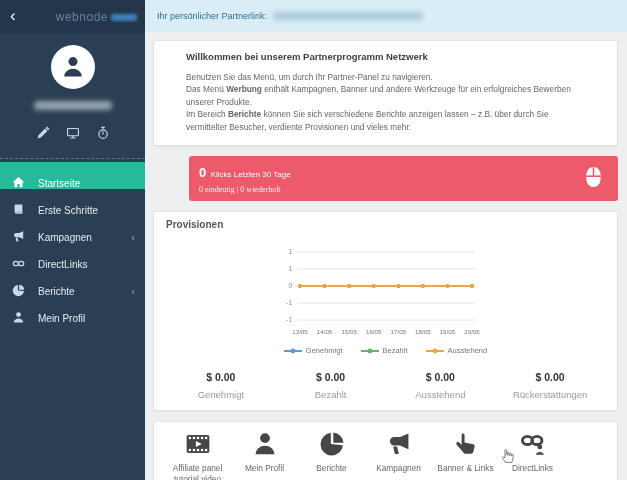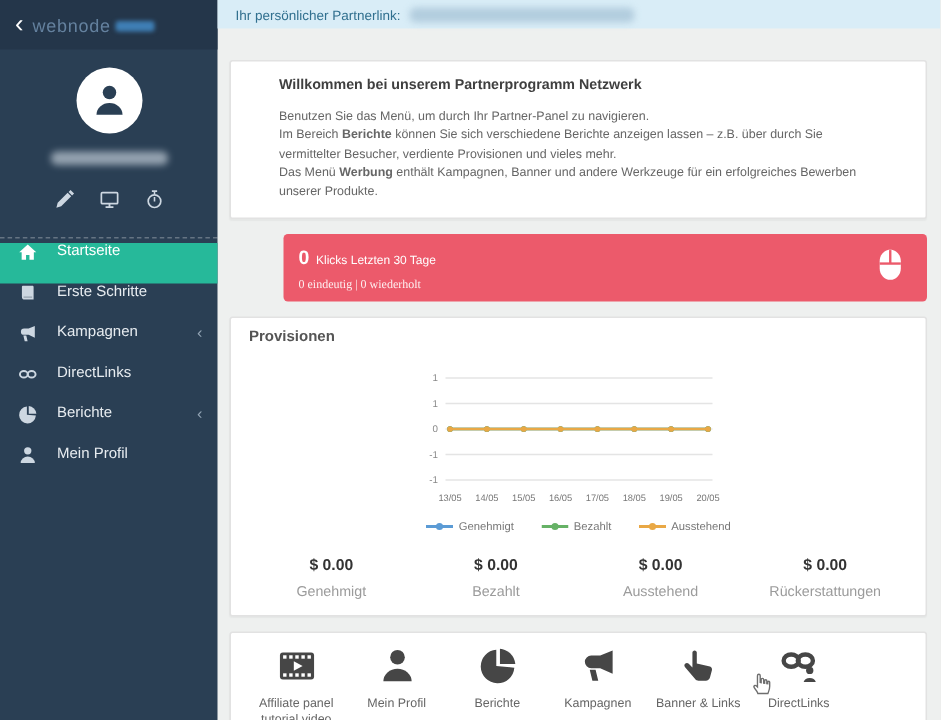--- a/index.html
+++ b/index.html
@@ -4,38 +4,38 @@
 <style>
   * { margin:0; padding:0; box-sizing:border-box; }
   html,body { width:627px; height:480px; }
   body { font-family:"Liberation Sans", sans-serif; background:#e9ebea; }
   .app { position:relative; width:627px; height:480px; overflow:hidden; background:#eef0ef; }
 
   
   .sidebar { position:absolute; left:0; top:0; width:145px; height:480px; background:#2a3f54; }
   .sb-header { height:33px; background:#24364a; display:flex; align-items:center; padding:0 8px; }
   .back-btn { color:#fff; font-size:17px; line-height:1; cursor:pointer; padding:0 6px 2px 2px; }
-  .logo { flex:1; text-align:left; color:#64819e; font-size:12px; letter-spacing:.5px; }
+  .logo { flex:1; text-align:right; color:#64819e; font-size:12px; letter-spacing:.5px; }
   .logo-badge { display:inline-block; width:26px; height:7px; background:#3f7fb5; border-radius:2px; filter:blur(1.5px); margin-left:3px; vertical-align:middle; }
   .profile { text-align:center; padding:12px 0 6px; }
   .avatar { width:44px; height:44px; border-radius:50%; background:#fff; margin:0 auto; display:flex; align-items:center; justify-content:center; color:#2a3f54; }
   .avatar svg { width:24px; height:24px; }
   .name-blur { width:78px; height:9px; margin:12px auto 0; border-radius:4px; background:#b8c4cf; filter:blur(2.5px); opacity:.75; }
   .tool-row { display:flex; justify-content:center; gap:16px; margin-top:16px; color:#cdd7e1; }
   .tool-row .tbtn { width:14px; height:14px; cursor:pointer; }
   .dash-sep { border-top:1px dashed rgba(255,255,255,.28); margin-top:12px; }
   .menu { margin-top:3px; }
-  .menu-item { display:flex; align-items:flex-start; height:27px; padding:0 10px 0 12px; color:#e7ecf0; font-size:10px; cursor:pointer; }
+  .menu-item { display:flex; align-items:flex-end; height:27px; padding:0 10px 0 12px; color:#e7ecf0; font-size:10px; cursor:pointer; }
   .menu-item .mi-icon { width:13px; height:13px; margin-right:13px; flex:0 0 13px; color:#cdd7e1; }
   .menu-item.active { background:#26b99a; color:#fff; }
   .menu-item.active .mi-icon { color:#fff; }
   .menu-item .chev { margin-left:auto; color:#93a5b5; font-size:11px; }
 
   
-  .topbar { position:absolute; left:145px; top:0; width:482px; height:19px; background:#d9edf7; display:flex; align-items:center; padding:0 12px; }
+  .topbar { position:absolute; left:145px; top:0; width:482px; height:32px; background:#d9edf7; display:flex; align-items:center; padding:0 12px; }
   .topbar-label { color:#31708f; font-size:9px; }
   .link-blur { width:150px; height:10px; margin-left:6px; border-radius:4px; background:#a9c5d8; filter:blur(2.5px); opacity:.8; cursor:pointer; }
 
   
   .main { position:absolute; left:145px; top:33px; width:482px; bottom:0; padding:7px 9px 0 8px; }
   .card { background:#fff; border:1px solid #e2e2e2; border-radius:2px; box-shadow:0 1px 1px rgba(0,0,0,.04); }
   .welcome { padding:10px 32px 12px; margin-bottom:10px; }
   .welcome-title { font-size:9.5px; font-weight:bold; color:#3f3f3f; margin-bottom:9px; }
   .welcome p { font-size:8.3px; color:#666; line-height:1.5; }
 
@@ -230,22 +230,22 @@
   <div class="topbar">
     <span class="topbar-label">Ihr persönlicher Partnerlink:</span>
     <span class="link-blur"></span>
   </div>
 
   <div class="main">
 
     <div class="card welcome">
       <div class="welcome-title">Willkommen bei unserem Partnerprogramm Netzwerk</div>
       <p>Benutzen Sie das Menü, um durch Ihr Partner-Panel zu navigieren.</p>
+      <p id="welcome-line2"><span>Das Menü </span><span style="font-weight: bold;">Werbung</span><span> enthält Kampagnen, Banner und andere Werkzeuge für ein erfolgreiches Bewerben unserer Produkte.</span></p>
       <p id="welcome-line3"><span>Im Bereich </span><span style="font-weight: bold;">Berichte</span><span> können Sie sich verschiedene Berichte anzeigen lassen – z.B. über durch Sie vermittelter Besucher, verdiente Provisionen und vieles mehr.</span></p>
-      <p id="welcome-line2"><span>Das Menü </span><span style="font-weight: bold;">Werbung</span><span> enthält Kampagnen, Banner und andere Werkzeuge für ein erfolgreiches Bewerben unserer Produkte.</span></p>
     </div>
 
     <div class="stats-row" id="stats-row">
         <div class="stat-card" style="background: rgb(236, 90, 107);">
           <div class="stat-line1"><span class="stat-value">0</span> <span class="stat-label">Klicks Letzten 30 Tage</span></div>
           <div class="stat-sub">0 eindeutig | 0 wiederholt</div>
           <span class="stat-icon"><svg width="23" height="26" viewBox="0 0 16 16">
               <path fill="#fff" d="M8 1C5.2 1 3.1 3.4 3.1 6.4v3.2C3.1 12.7 5.3 15 8 15s4.9-2.3 4.9-5.4V6.4C12.9 3.4 10.8 1 8 1z"></path>
               <g fill="#ec5a6b">
                 <rect x="7.45" y="1.2" width="1.1" height="6"></rect>

